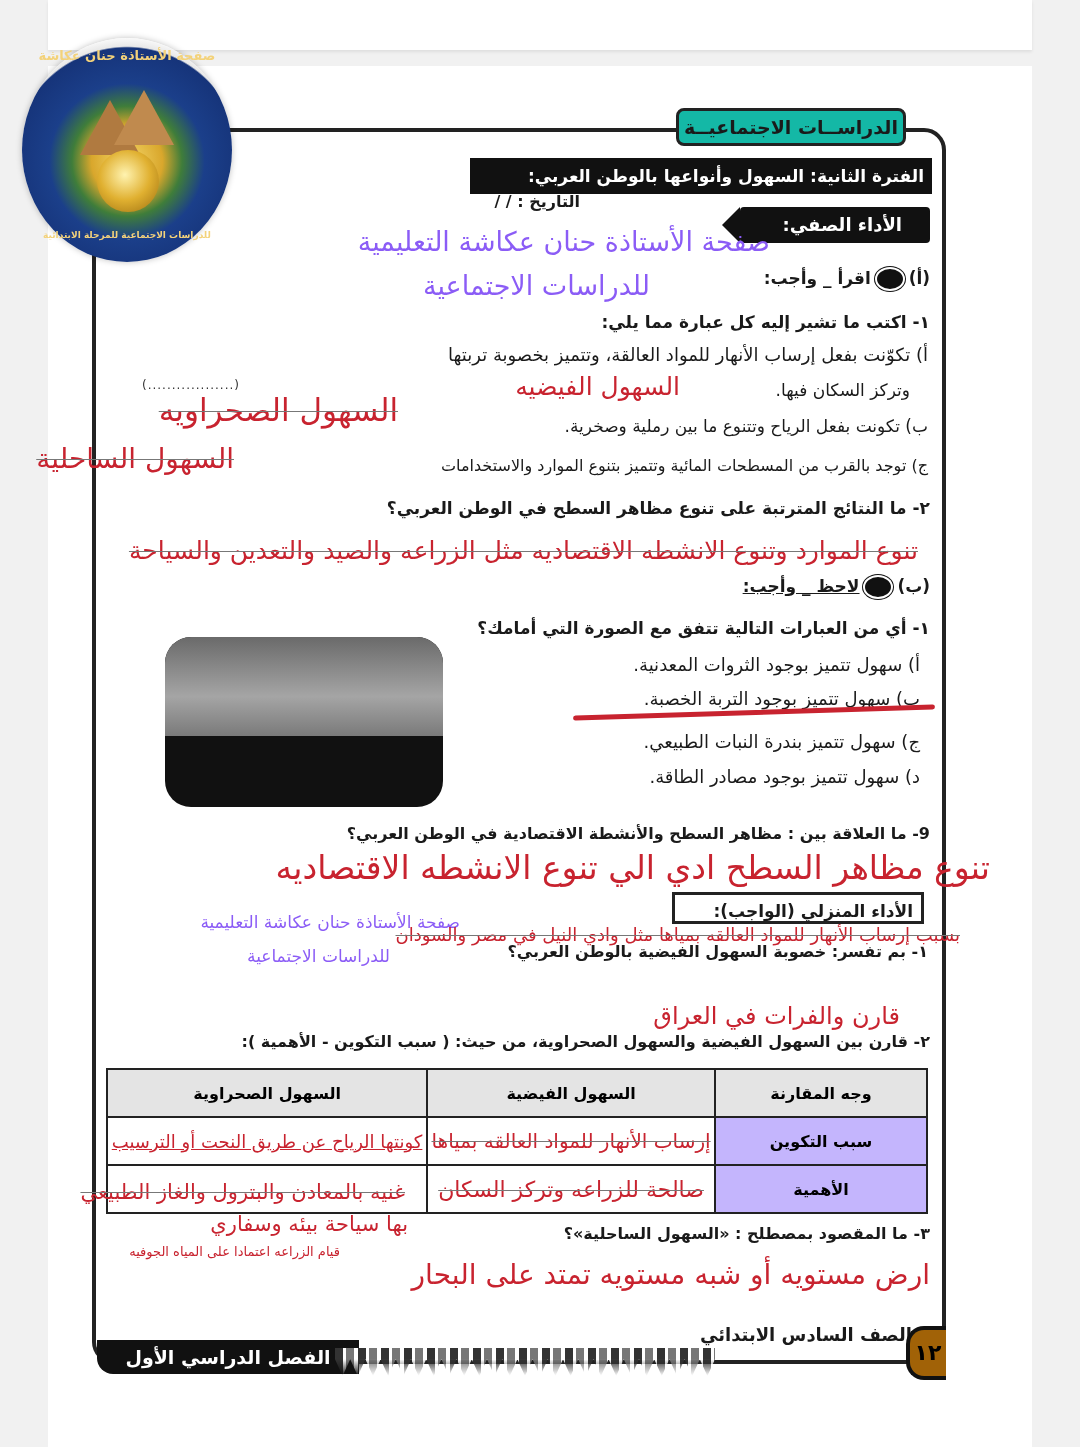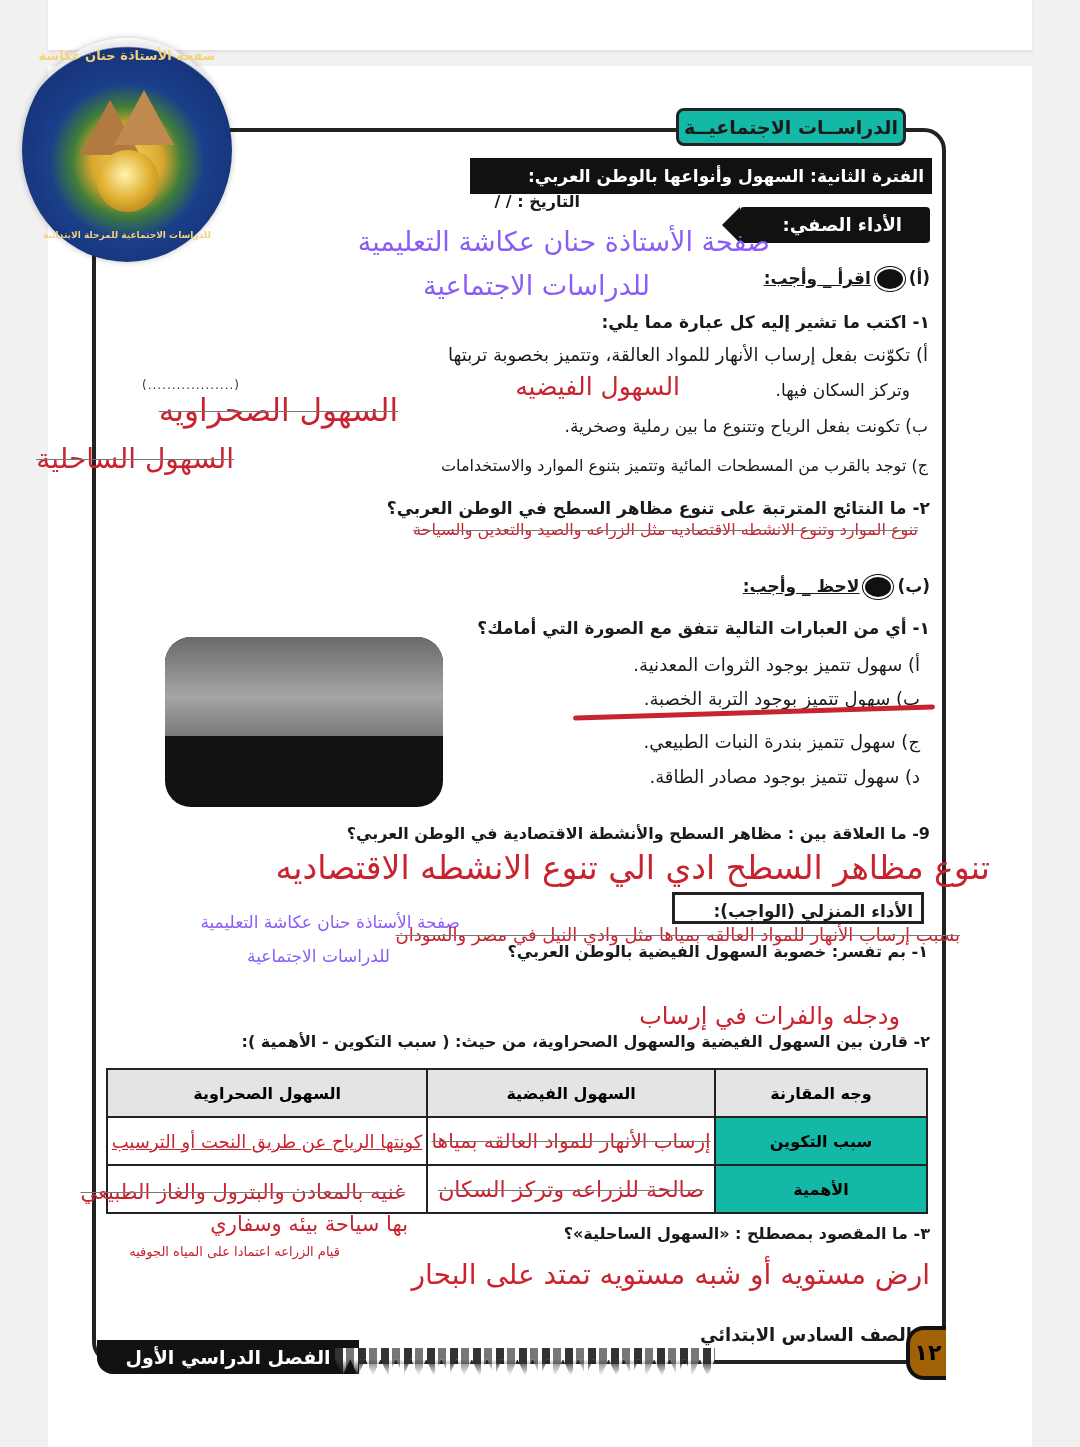--- a/index.html
+++ b/index.html
@@ -20,21 +20,21 @@
   .perf-tag:after{content:"";position:absolute;left:-18px;top:0;border-top:18px solid transparent;border-bottom:18px solid transparent;border-right:18px solid #111;}
   .logo{position:absolute;left:22px;top:38px;width:210px;height:224px;border-radius:50%;background:radial-gradient(circle at 50% 55%,#f4d76a 0,#d9a72c 22%,#3f7d3a 34%,#1b3f8a 48%,#16347a 70%,#e8e8e8 71%,#fff 78%);box-shadow:0 0 6px rgba(0,0,0,.25);}
   .pyramid{position:absolute;width:0;height:0;border-left:30px solid transparent;border-right:30px solid transparent;border-bottom:55px solid #b07a40;}
   .globe{position:absolute;left:75px;top:112px;width:62px;height:62px;border-radius:50%;background:radial-gradient(circle at 45% 40%,#fff3b0,#e0b030 50%,#9a6d10);}
   .photo{position:absolute;left:165px;top:637px;width:278px;height:170px;border-radius:26px;overflow:hidden;background:#111;}
   .photo .sky{position:absolute;left:0;top:0;width:100%;height:58%;background:linear-gradient(180deg,#6a6a6a,#a5a5a5 60%,#7a7a7a);}
   .icon-eye{display:inline-block;width:22px;height:16px;border-radius:50%;background:#111;border:2px solid #111;vertical-align:middle;box-shadow:0 0 0 2px #fff,0 0 0 3px #111;}
   table.cmp{position:absolute;left:106px;top:1068px;width:822px;border-collapse:collapse;direction:rtl;}
   table.cmp td{border:2px solid #222;height:46px;font-weight:bold;font-size:16px;text-align:center;padding:0;}
   table.cmp tr:first-child td{background:#e4e4e4;}
-  table.cmp td.rowhead{background:#14b8a6;width:210px;}
+  table.cmp td.rowhead{background:#c4b5fd;width:210px;}
   .footer-left{position:absolute;left:97px;top:1316px;width:262px;height:34px;background:#111;color:#fff;font-weight:bold;font-size:19px;line-height:34px;text-align:center;border-radius:0 0 0 16px;}
   .deco{position:absolute;left:335px;top:1348px;width:380px;height:28px;background:repeating-linear-gradient(90deg,#333 0 8px,#fff 8px 11px,#777 11px 19px,#fff 19px 23px);-webkit-mask:linear-gradient(180deg,#000 40%,transparent 100%);mask:linear-gradient(180deg,#000 40%,transparent 100%);clip-path:polygon(0 0,100% 0,100% 40%,98% 100%,96% 40%,94% 100%,92% 40%,90% 100%,88% 40%,86% 100%,84% 40%,82% 100%,80% 40%,78% 100%,76% 40%,74% 100%,72% 40%,70% 100%,68% 40%,66% 100%,64% 40%,62% 100%,60% 40%,58% 100%,56% 40%,54% 100%,52% 40%,50% 100%,48% 40%,46% 100%,44% 40%,42% 100%,40% 40%,38% 100%,36% 40%,34% 100%,32% 40%,30% 100%,28% 40%,26% 100%,24% 40%,22% 100%,20% 40%,18% 100%,16% 40%,14% 100%,12% 40%,10% 100%,8% 40%,6% 100%,4% 40%,2% 100%,0 40%);}
   .page-num{position:absolute;left:906px;top:1326px;width:36px;height:46px;border:4px solid #111;border-right:none;border-radius:18px 0 0 18px;background:#a16207;font-weight:bold;font-size:22px;line-height:46px;text-align:center;}
   .underline-red{position:absolute;left:573px;top:710px;width:362px;height:5px;background:#c8232f;border-radius:3px;transform:rotate(-1.8deg);}
   .dots{letter-spacing:1px;color:#333;}
 </style>
 </head>
 <body>
 
 <div class="card-top"></div>
@@ -54,36 +54,36 @@
   <div class="abs" style="left:0;top:10px;width:210px;text-align:center;color:#f3d27a;font-size:13px;font-weight:bold;direction:rtl;">صفحة الأستاذة حنان عكاشة</div>
   <div class="abs" style="left:0;top:192px;width:210px;text-align:center;color:#f3d27a;font-size:9px;font-weight:bold;direction:rtl;">للدراسات الاجتماعية للمرحلة الابتدائية</div>
 </div>
 
 <div class="abs purple rtl" style="left:270px;top:226px;width:500px;font-size:27px;">صفحة الأستاذة حنان عكاشة التعليمية</div>
 <div class="abs purple rtl" style="left:330px;top:270px;width:320px;font-size:27px;">للدراسات الاجتماعية</div>
 
 <div class="abs printed rtl bold" style="left:700px;top:268px;width:230px;font-size:17px;">
   <span>(أ)</span>
   <span class="icon-eye"></span>
-  <span style="text-decoration:underline;text-align:right;">اقرأ _ وأجب:</span>
+  <span style="text-align:right;">اقرأ _ وأجب:</span>
 </div>
 <div class="abs printed rtl bold" style="left:500px;top:312px;width:430px;font-size:17px;">١- اكتب ما تشير إليه كل عبارة مما يلي:</div>
 <div class="abs printed rtl" style="left:100px;top:344px;width:828px;font-size:18px;">أ) تكوّنت بفعل إرساب الأنهار للمواد العالقة، وتتميز بخصوبة تربتها</div>
 <div class="abs printed rtl" style="left:680px;top:380px;width:230px;font-size:17px;">وتركز السكان فيها.</div>
 <div class="abs red rtl" style="left:440px;top:372px;width:240px;font-size:25px;">السهول الفيضيه</div>
 <div class="abs dots rtl" style="left:100px;top:378px;width:140px;font-size:12px;">(..................)</div>
 
 <div class="abs printed rtl" style="left:400px;top:416px;width:528px;font-size:17px;">ب) تكونت بفعل الرياح وتتنوع ما بين رملية وصخرية.</div>
 <div class="abs red rtl strike" style="left:98px;top:392px;width:300px;font-size:31px;">السهول الصحراويه</div>
 
 <div class="abs printed rtl" style="left:230px;top:456px;width:698px;font-size:16px;">ج) توجد بالقرب من المسطحات المائية وتتميز بتنوع الموارد والاستخدامات</div>
 <div class="abs red rtl strike" style="left:10px;top:442px;width:224px;font-size:28px;">السهول الساحلية</div>
 
 <div class="abs printed rtl bold" style="left:310px;top:498px;width:620px;font-size:17px;">٢- ما النتائج المترتبة على تنوع مظاهر السطح في الوطن العربي؟</div>
-<div class="abs red rtl strike" style="left:0;top:520px;width:918px;font-size:16px;overflow:hidden;">تنوع الموارد وتنوع الانشطه الاقتصاديه مثل الزراعه والصيد والتعدين والسياحة</div>
+<div class="abs red rtl strike" style="left:0;top:536px;width:918px;font-size:25px;overflow:hidden;">تنوع الموارد وتنوع الانشطه الاقتصاديه مثل الزراعه والصيد والتعدين والسياحة</div>
 
 <div class="abs printed rtl bold" style="left:700px;top:576px;width:230px;font-size:17px;">
   <span>(ب)</span>
   <span class="icon-eye"></span>
   <span style="text-decoration:underline;">لاحظ _ وأجب:</span>
 </div>
 <div class="abs printed rtl bold" style="left:430px;top:618px;width:500px;font-size:17px;">١- أي من العبارات التالية تتفق مع الصورة التي أمامك؟</div>
 
 <div class="photo">
     <div class="sky"></div>
@@ -98,21 +98,21 @@
 <div class="abs printed rtl bold" style="left:290px;top:824px;width:640px;font-size:16px;">9- ما العلاقة بين : مظاهر السطح والأنشطة الاقتصادية في الوطن العربي؟</div>
 <div class="abs red rtl" style="left:170px;top:848px;width:820px;font-size:33px;">تنوع مظاهر السطح ادي الي تنوع الانشطه الاقتصاديه</div>
 
 <div class="abs printed rtl bold" style="left:672px;top:892px;width:252px;height:32px;border:3px solid #222;border-radius:0;font-size:17px;line-height:32px;padding-right:8px;box-sizing:border-box;">الأداء المنزلي (الواجب):</div>
 
 <div class="abs purple rtl" style="left:120px;top:912px;width:340px;font-size:17px;">صفحة الأستاذة حنان عكاشة التعليمية</div>
 <div class="abs purple rtl" style="left:190px;top:946px;width:200px;font-size:17px;">للدراسات الاجتماعية</div>
 
 <div class="abs printed rtl" style="left:440px;top:942px;width:488px;font-size:16px;font-weight:bold;">١- بم تفسر: خصوبة السهول الفيضية بالوطن العربي؟</div>
 <div class="abs red rtl strike" style="left:70px;top:924px;width:890px;font-size:18px;">بسبب إرساب الأنهار للمواد العالقه بمياها مثل وادي النيل في مصر والسودان</div>
-<div class="abs red rtl" style="left:400px;top:1002px;width:500px;font-size:24px;">ودجله والفرات في إرساب</div>
+<div class="abs red rtl" style="left:400px;top:1002px;width:500px;font-size:24px;">قارن والفرات في العراق</div>
 
 <div class="abs printed rtl bold" style="left:230px;top:1032px;width:700px;font-size:16px;">٢- قارن بين السهول الفيضية والسهول الصحراوية، من حيث: ( سبب التكوين - الأهمية ):</div>
 
 <table class="cmp">
   <tbody>
       <tr>
     <td class="rowhead">وجه المقارنة</td>
     <td>السهول الفيضية</td>
     <td>السهول الصحراوية</td>
   </tr>

